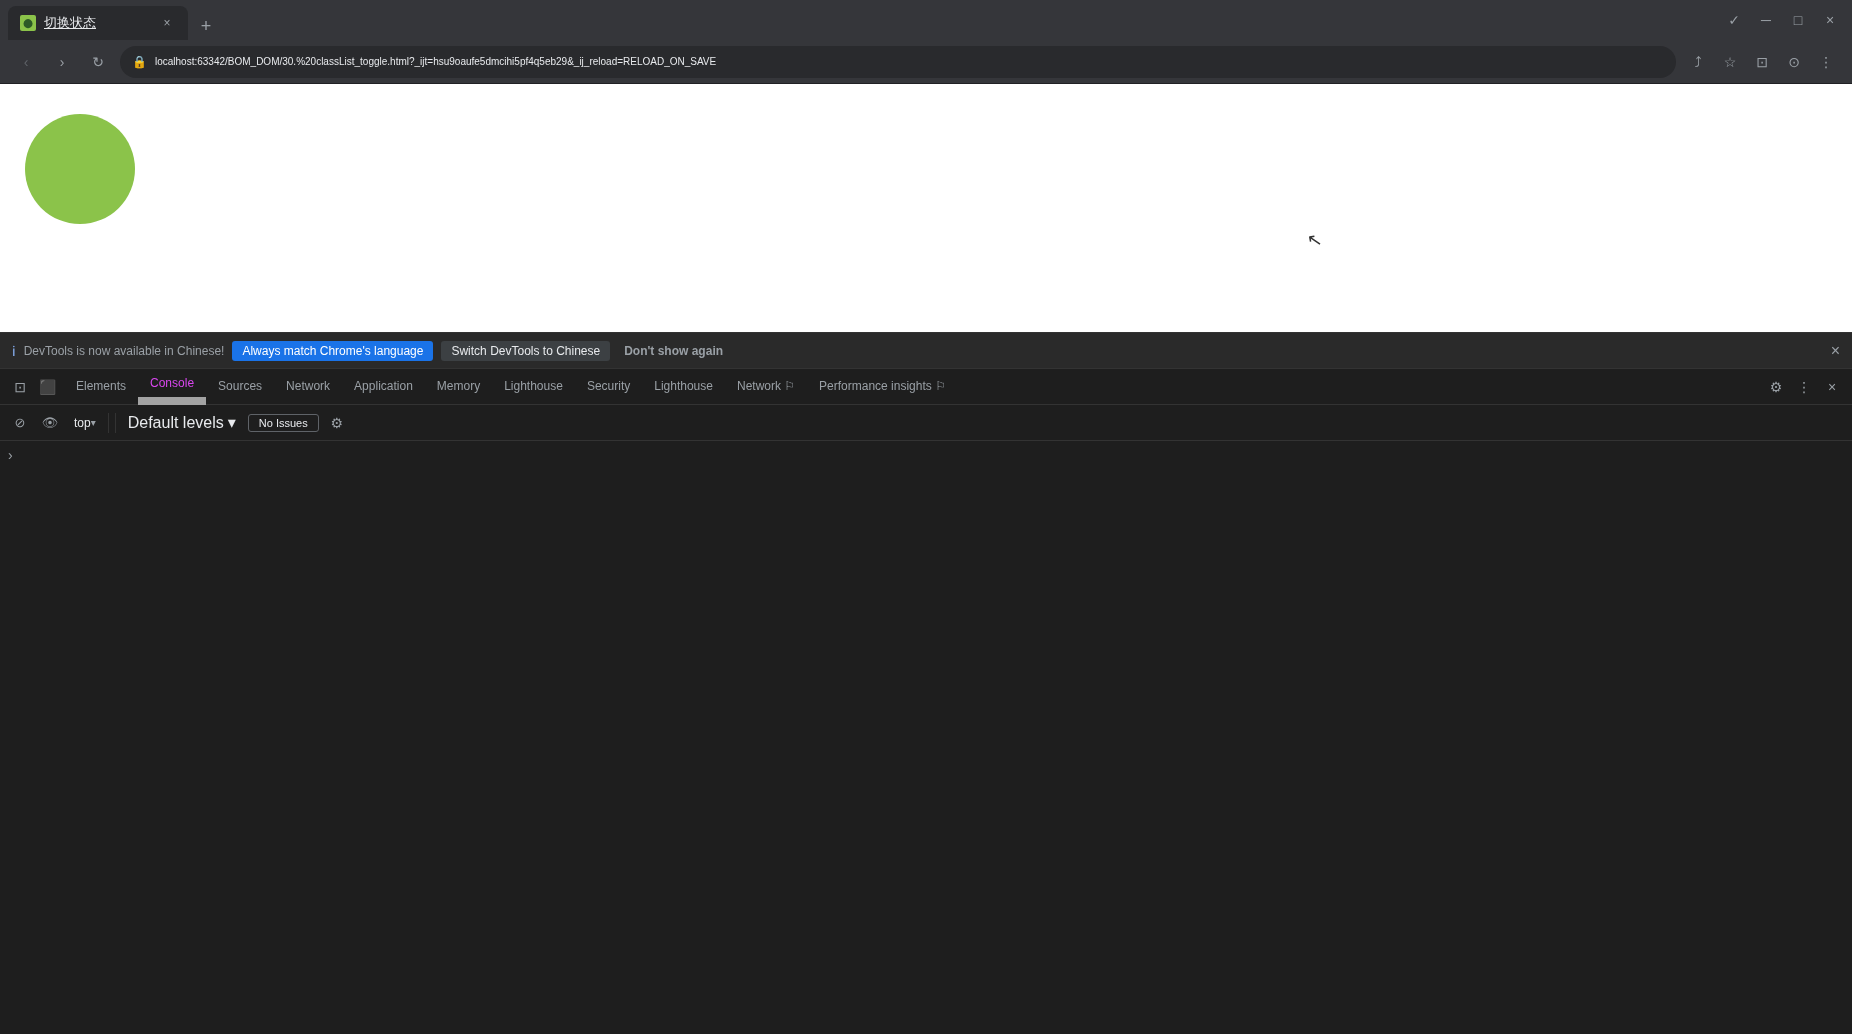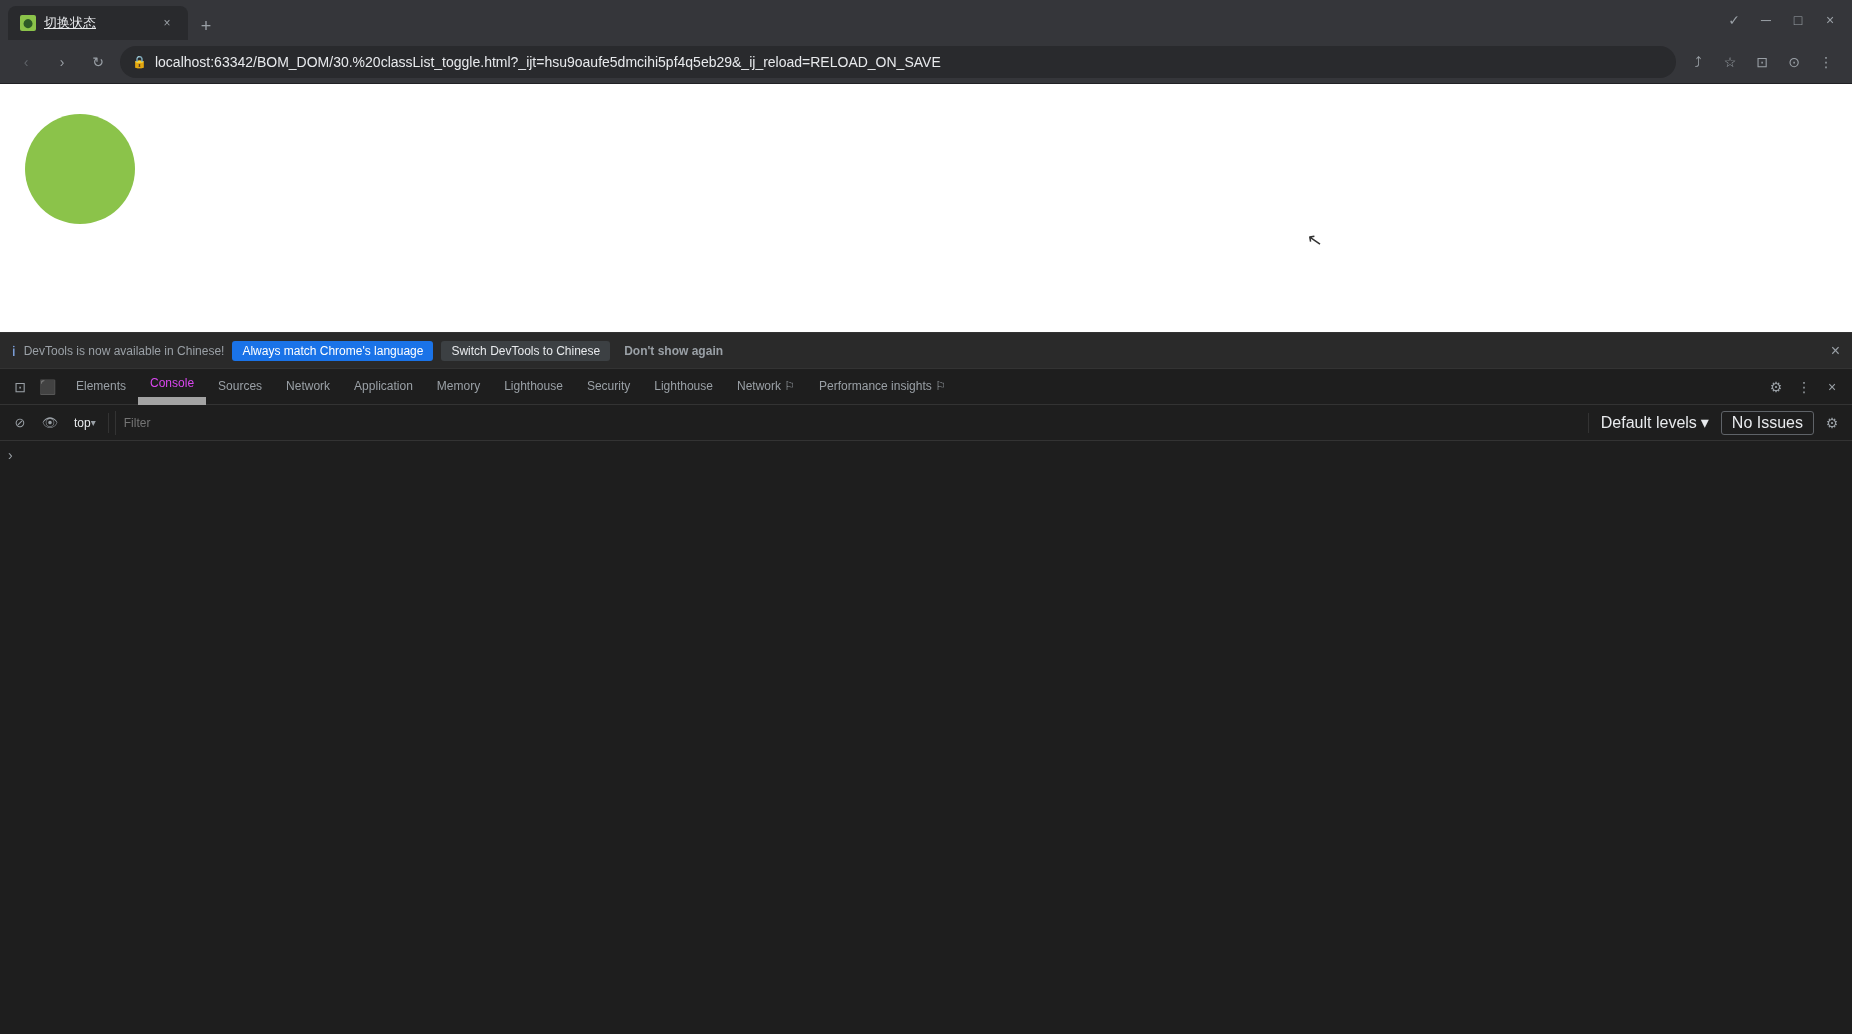--- a/index.html
+++ b/index.html
@@ -18,21 +18,21 @@
     .new-tab-btn { width: 28px; height: 28px; border-radius: 50%; display: flex; align-items: center; justify-content: center; color: #9aa0a6; font-size: 18px; cursor: pointer; margin-left: 4px; }
     .window-controls { display: flex; align-items: center; gap: 4px; margin-left: auto; }
     .window-btn { width: 28px; height: 28px; display: flex; align-items: center; justify-content: center; color: #9aa0a6; font-size: 14px; cursor: pointer; border-radius: 4px; }
 
     
     .toolbar { height: 44px; background: #35363a; display: flex; align-items: center; padding: 0 12px; gap: 8px; border-bottom: 1px solid #202124; }
     .nav-btn { width: 28px; height: 28px; border-radius: 50%; display: flex; align-items: center; justify-content: center; color: #9aa0a6; font-size: 14px; cursor: pointer; }
     .nav-btn.disabled { color: #5f6368; cursor: default; }
     .address-bar { flex: 1; height: 32px; background: #292a2d; border-radius: 16px; display: flex; align-items: center; padding: 0 12px; gap: 8px; color: #e8eaed; font-size: 14px; }
     .address-icon { color: #9aa0a6; font-size: 12px; }
-    .address-text { flex: 1; font-size: 14px; color: #e8eaed; }
+    .address-text { flex: 1; font-size: 10px; color: #e8eaed; }
     .toolbar-actions { display: flex; align-items: center; gap: 4px; }
     .toolbar-action-btn { width: 28px; height: 28px; border-radius: 50%; display: flex; align-items: center; justify-content: center; color: #9aa0a6; font-size: 14px; cursor: pointer; }
 
     
     .page-content { background: #ffffff; flex-shrink: 0; position: relative; }
     .green-circle { width: 110px; height: 110px; border-radius: 50%; background: #8bc34a; position: absolute; top: 30px; left: 25px; }
 
     
     .devtools { background: #1e1e1e; flex: 1; display: flex; flex-direction: column; border-top: 1px solid #333; }
 
@@ -56,21 +56,21 @@
     .devtools-tab-right-icons { display: flex; align-items: center; gap: 4px; padding: 0 4px; }
 
     
     .console-toolbar { height: 36px; background: #1e1e1e; display: flex; align-items: center; padding: 0 8px; gap: 6px; border-bottom: 1px solid #333; }
     .console-toolbar-btn { width: 24px; height: 24px; display: flex; align-items: center; justify-content: center; color: #9aa0a6; font-size: 13px; cursor: pointer; border-radius: 3px; }
     .console-context { display: flex; align-items: center; gap: 0; padding: 2px 6px; background: none; border: none; color: #e8eaed; font-size: 12px; cursor: pointer; }
     .console-context-arrow { color: #9aa0a6; font-size: 10px; }
     .console-filter-input { flex: 1; height: 24px; background: #1e1e1e; border: none; border-left: 1px solid #333; color: #e8eaed; font-size: 12px; padding: 0 8px; outline: none; }
     .console-filter-divider { width: 1px; height: 20px; background: #333; }
     .console-level-select { display: flex; align-items: center; gap: 4px; padding: 2px 6px; background: none; border: none; color: #e8eaed; font-size: 16px; cursor: pointer; white-space: nowrap; }
-    .console-issues-btn { padding: 2px 10px; background: none; border: 1px solid #5f6368; border-radius: 3px; color: #e8eaed; font-size: 16px; cursor: pointer; white-space: nowrap; }
+    .console-issues-btn { padding: 2px 10px; background: none; border: 1px solid #5f6368; border-radius: 3px; color: #e8eaed; font-size: 11px; cursor: pointer; white-space: nowrap; }
     .console-settings-btn { width: 24px; height: 24px; display: flex; align-items: center; justify-content: center; color: #9aa0a6; font-size: 14px; cursor: pointer; border-radius: 3px; }
 
     
     .console-output { flex: 1; background: #1e1e1e; padding: 4px 0; overflow: auto; }
     .console-prompt { display: flex; align-items: center; padding: 2px 8px; color: #9aa0a6; font-size: 12px; }
     .console-prompt-arrow { color: #9aa0a6; margin-right: 6px; font-size: 14px; }
 
     
     .cursor-pointer { position: absolute; font-size: 20px; }
   </style>
@@ -155,21 +155,20 @@
     </div>
 
     <div class="console-toolbar">
       <div class="console-toolbar-btn">⊘</div>
       <div class="console-toolbar-btn">👁</div>
       <button class="console-context">
         <span>top</span>
         <span class="console-context-arrow">▾</span>
       </button>
       <div class="console-filter-divider"></div>
-      <input class="console-filter-input" type="text" placeholder="Filter" style="">
       <div class="console-filter-divider"></div>
       <button class="console-level-select">
         <span>Default levels</span>
         <span>▾</span>
       </button>
       <button class="console-issues-btn">No Issues</button>
       <div class="console-settings-btn">⚙</div>
     </div>
 
     <div class="console-output">

